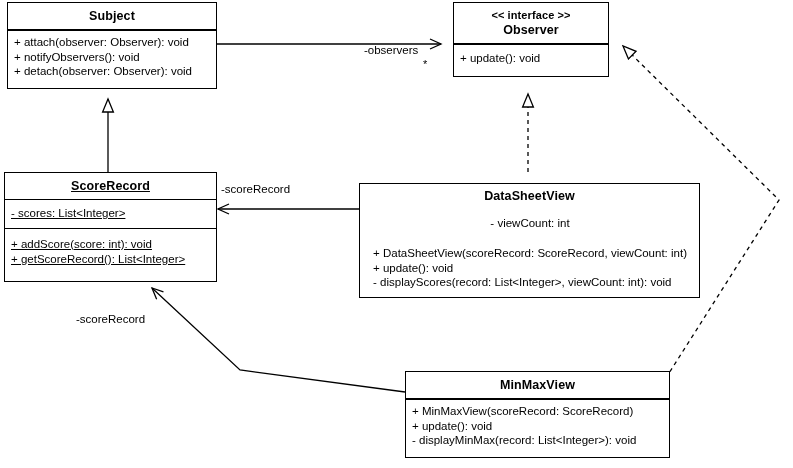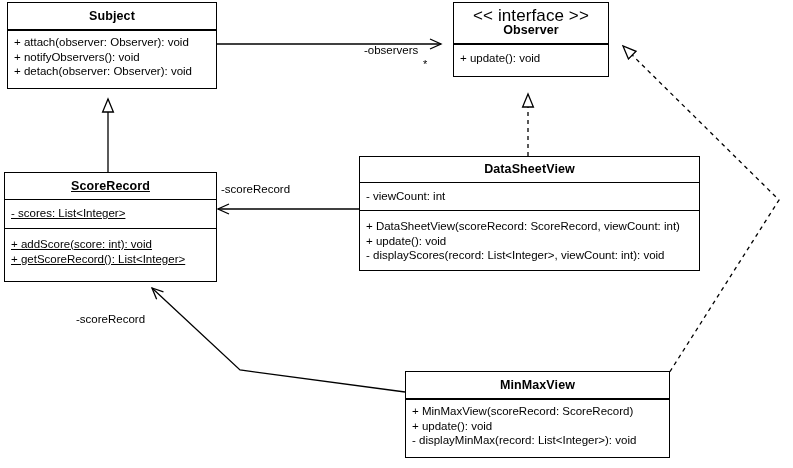--- a/index.html
+++ b/index.html
@@ -58,22 +58,22 @@
     font-size: 11.5px;
     color: #000000;
     line-height: 14.5px;
     white-space: nowrap;
     overflow: hidden;
   }
   .uml-compartment .member {
     display: block;
   }
   .stereotype {
-    font-weight: normal;
-    font-size: 17px;
+    font-weight: bold;
+    font-size: 11px;
   }
   .edge-label {
     position: absolute;
     font-size: 11.5px;
     color: #000000;
     white-space: nowrap;
     line-height: 13px;
   }
   .multiplicity {
     position: absolute;
@@ -158,21 +158,21 @@
     <div class="uml-compartment" style="height:28px; padding-top:6px;">
       <span class="member">- scores: List&lt;Integer&gt;</span>
     </div>
     <div class="uml-divider"></div>
     <div class="uml-compartment" style="padding-top:8px;">
       <span class="member">+ addScore(score: int): void</span>
       <span class="member">+ getScoreRecord(): List&lt;Integer&gt;</span>
     </div>
   </div>
 
-  <div class="uml-class" style="left:359px; top:156px; width:341px; height:115px;">
+  <div class="uml-class" style="left:359px; top:183px; width:341px; height:115px;align-items:center;">
     <div class="uml-title" style="height:25px;">
       <span>DataSheetView</span>
     </div>
     <div class="uml-divider"></div>
     <div class="uml-compartment" style="height:27px; padding-top:6px;">
       <span class="member">- viewCount: int</span>
     </div>
     <div class="uml-divider"></div>
     <div class="uml-compartment" style="padding-top:8px;">
       <span class="member">+ DataSheetView(scoreRecord: ScoreRecord, viewCount: int)</span>

